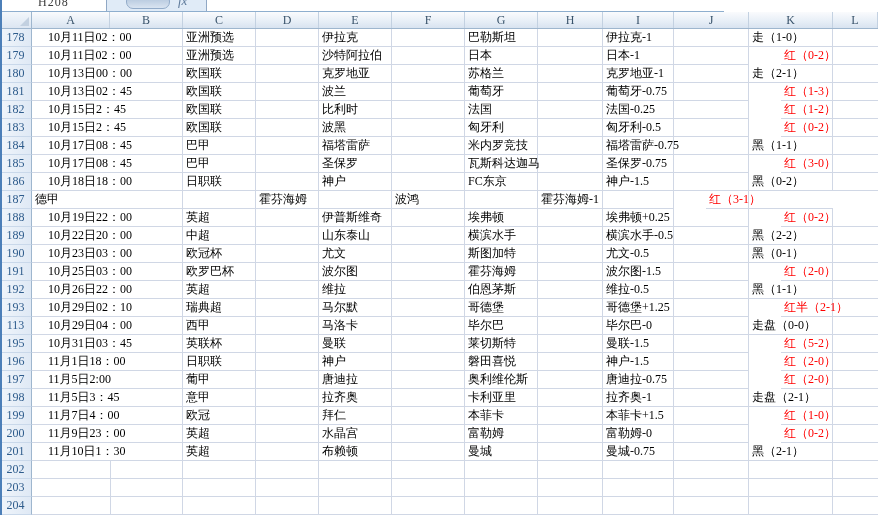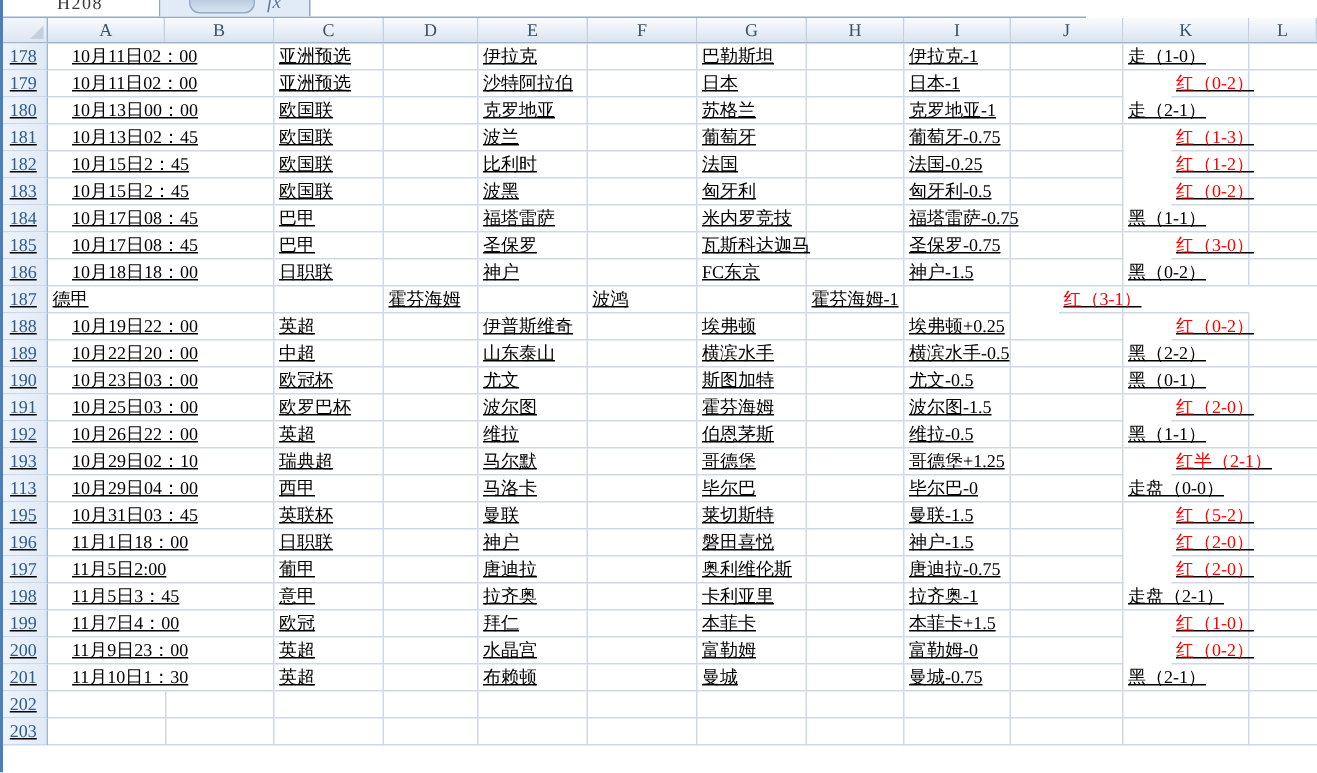--- a/index.html
+++ b/index.html
@@ -30,21 +30,21 @@
   .corner { position: relative; background: linear-gradient(#F3F7FB, #DCE6F2);
     border-right: 1px solid #9EB6CE; }
   .corner .tri { position: absolute; right: 2px; bottom: 2px; width: 0; height: 0;
     border-left: 9px solid transparent; border-bottom: 9px solid #C2D0E0; }
   .hcell { background: linear-gradient(#FAFBFD, #E8EFF7 55%, #D8E3F0);
     border-right: 1px solid #C3D1E1; color: #39536B; font-size: 12px;
     text-align: center; line-height: 16px; }
 
   
   .row { display: grid; grid-template-columns: 32px 151px 73px 63px 73px 73px 73px 65px 71px 75px 84px 45px;
-    height: 18px; text-decoration: underline; }
+    height: 18px; }
   .cell { border-right: 1px solid #D0D7E5; border-bottom: 1px solid #D0D7E5;
     font-size: 12px; line-height: 17px; color: #000; white-space: nowrap;
     overflow: visible; position: relative; padding-left: 3px; }
   .rowhead { background: linear-gradient(to right, #F0F5FB, #DFE9F5);
     border-right: 1px solid #9EB6CE; border-bottom: 1px solid #C9D8EA;
     color: #2E5C8C; font-size: 12px; text-align: center; line-height: 17px;
     padding-left: 0; overflow: hidden; }
   .cell-date { padding-left: 16px; z-index: 2; }
   .cell-last { border-right: none; }
   .red { color: var(--result-red, #FF0000); margin-left: 32px; }
@@ -468,14 +468,28 @@
     <div class="cell"></div>
     <div class="cell"></div>
     <div class="cell"></div>
     <div class="cell"></div>
     <div class="cell"></div>
     <div class="cell"></div>
     <div class="cell"></div>
     <div class="cell cell-last"></div>
   </div>
 
+  <div class="row empty">
+    <div class="cell rowhead">204</div>
+    <div class="cell cell-date"></div>
+    <div class="cell"></div>
+    <div class="cell"></div>
+    <div class="cell"></div>
+    <div class="cell"></div>
+    <div class="cell"></div>
+    <div class="cell"></div>
+    <div class="cell"></div>
+    <div class="cell"></div>
+    <div class="cell"></div>
+    <div class="cell cell-last"></div>
+  </div>
 </div>
 </div>
 
 </body></html>

